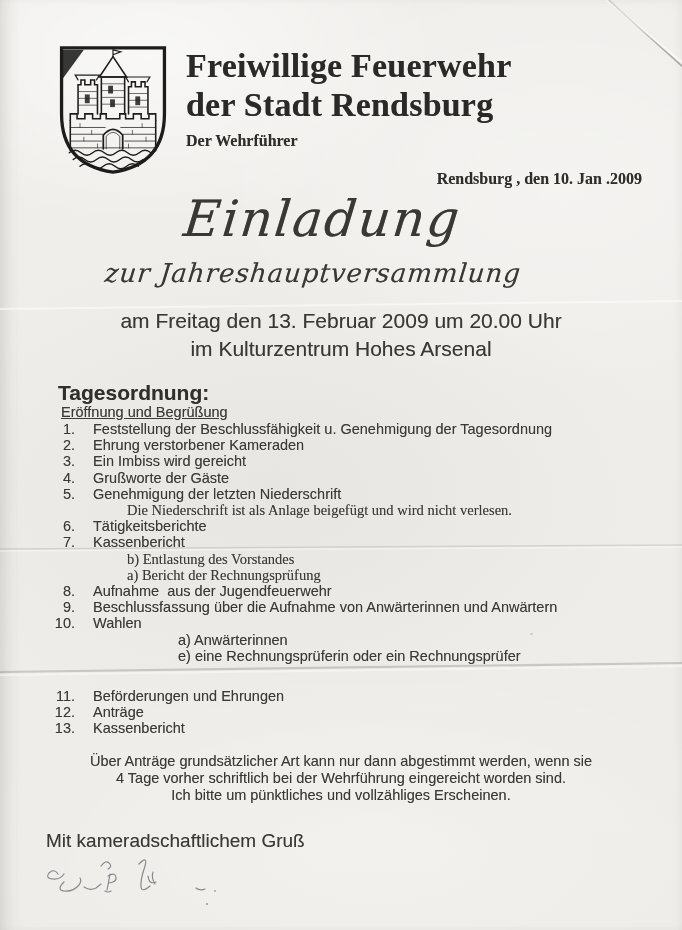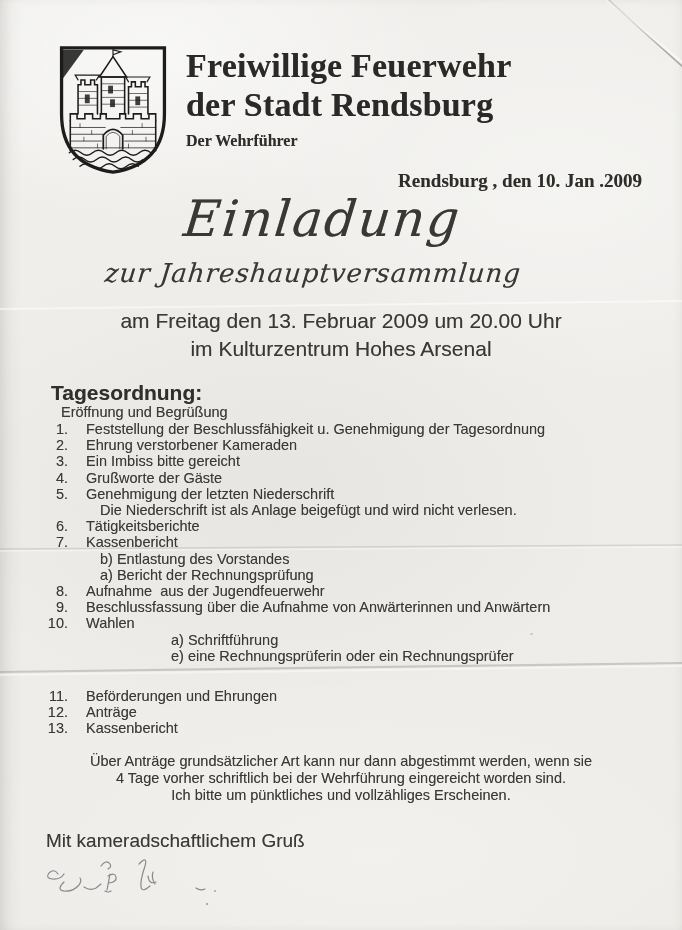--- a/index.html
+++ b/index.html
@@ -18,37 +18,37 @@
   svg *{text-shadow:none;}
 
   .crease-overlay{position:absolute;inset:0;pointer-events:none;}
 
   .crest{position:absolute;left:54px;top:44px;width:118px;height:132px;}
 
   .orgblock{position:absolute;left:186px;top:46px;}
   .org1,.org2{font-family:"Liberation Serif",serif;font-weight:bold;font-size:34px;line-height:39px;color:#2a2927;letter-spacing:.2px;}
   .org3{font-family:"Liberation Serif",serif;font-weight:bold;font-size:16px;color:#2e2d2a;margin-top:8px;}
 
-  .dateline{position:absolute;top:170px;right:40px;font-family:"Liberation Serif",serif;font-weight:bold;font-size:19px;color:#2e2d2a;white-space:pre;}
+  .dateline{position:absolute;top:170px;right:40px;font-family:"Liberation Serif",serif;font-weight:bold;font-size:16px;color:#2e2d2a;white-space:pre;}
 
   .title-wrap{position:absolute;top:190px;left:0;right:0;text-align:center;}
   .title{display:inline-block;margin-left:-38px;font-family:"DejaVu Serif",serif;font-style:italic;font-size:50px;color:#3a3835;transform:skewX(-6deg);letter-spacing:2px;}
   .subtitle-wrap{position:absolute;top:258px;left:0;right:0;text-align:center;}
   .subtitle{display:inline-block;margin-left:-56px;font-family:"DejaVu Serif",serif;font-style:italic;font-size:26px;color:#3a3835;transform:skewX(-6deg);letter-spacing:1px;}
 
   .event{position:absolute;top:307px;left:0;right:0;text-align:center;font-size:21px;line-height:27.5px;color:#3a3835;}
 
-  .agenda{position:absolute;left:36px;top:381px;width:610px;font-size:14.5px;color:#3b3935;}
+  .agenda{position:absolute;left:43px;top:381px;width:610px;font-size:14.5px;color:#3b3935;}
   .agenda-heading{font-weight:bold;font-size:21px;line-height:23px;margin-left:15px;color:#302f2c;}
-  .agenda-intro{margin-left:25px;line-height:17px;}
+  .agenda-intro{margin-left:18px;line-height:17px;text-decoration:underline;}
   .arow{display:flex;line-height:16.2px;}
   .arow.gap{margin-top:24px;}
   .anum{width:32px;text-align:right;flex:none;}
   .atext{margin-left:18px;white-space:pre-wrap;}
-  .asub1{margin-left:64px;line-height:16.2px;white-space:pre-wrap;}
+  .asub1{margin-left:84px;line-height:16.2px;white-space:pre-wrap;font-family:Liberation Serif, serif;}
   .asub2{margin-left:135px;line-height:16.2px;white-space:pre-wrap;}
 
   .note{position:absolute;top:753px;left:0;right:0;text-align:center;font-size:14.5px;line-height:16.8px;color:#3b3935;}
   .closing{position:absolute;left:46px;top:830px;font-size:19px;color:#3b3935;}
   .sig{position:absolute;left:44px;top:852px;width:190px;height:62px;}
 
   .speck{position:absolute;border-radius:50%;background:rgba(95,92,86,.5);}
 </style>
 </head>
 <body>
@@ -114,21 +114,21 @@
         <div class="arow">
           <span class="anum">1.</span>
           <span class="atext">Feststellung der Beschlussfähigkeit u. Genehmigung der Tagesordnung</span>
         </div>
         <div class="arow">
           <span class="anum">2.</span>
           <span class="atext">Ehrung verstorbener Kameraden</span>
         </div>
         <div class="arow">
           <span class="anum">3.</span>
-          <span class="atext">Ein Imbiss bitte gereicht</span>
+          <span class="atext">Ein Imbiss wird gereicht</span>
         </div>
         <div class="arow">
           <span class="anum">4.</span>
           <span class="atext">Grußworte der Gäste</span>
         </div>
         <div class="arow">
           <span class="anum">5.</span>
           <span class="atext">Genehmigung der letzten Niederschrift</span>
         </div>
         <div class="asub1">Die Niederschrift ist als Anlage beigefügt und wird nicht verlesen.</div>
@@ -147,21 +147,21 @@
           <span class="atext">Aufnahme  aus der Jugendfeuerwehr</span>
         </div>
         <div class="arow">
           <span class="anum">9.</span>
           <span class="atext">Beschlussfassung über die Aufnahme von Anwärterinnen und Anwärtern</span>
         </div>
         <div class="arow">
           <span class="anum">10.</span>
           <span class="atext">Wahlen</span>
         </div>
-        <div class="asub2">a) Schriftführung</div>
+        <div class="asub2">a) Anwärterinnen</div>
         <div class="asub2">e) eine Rechnungsprüferin oder ein Rechnungsprüfer</div>
         <div class="arow gap">
           <span class="anum">11.</span>
           <span class="atext">Beförderungen und Ehrungen</span>
         </div>
         <div class="arow">
           <span class="anum">12.</span>
           <span class="atext">Anträge</span>
         </div>
         <div class="arow">

